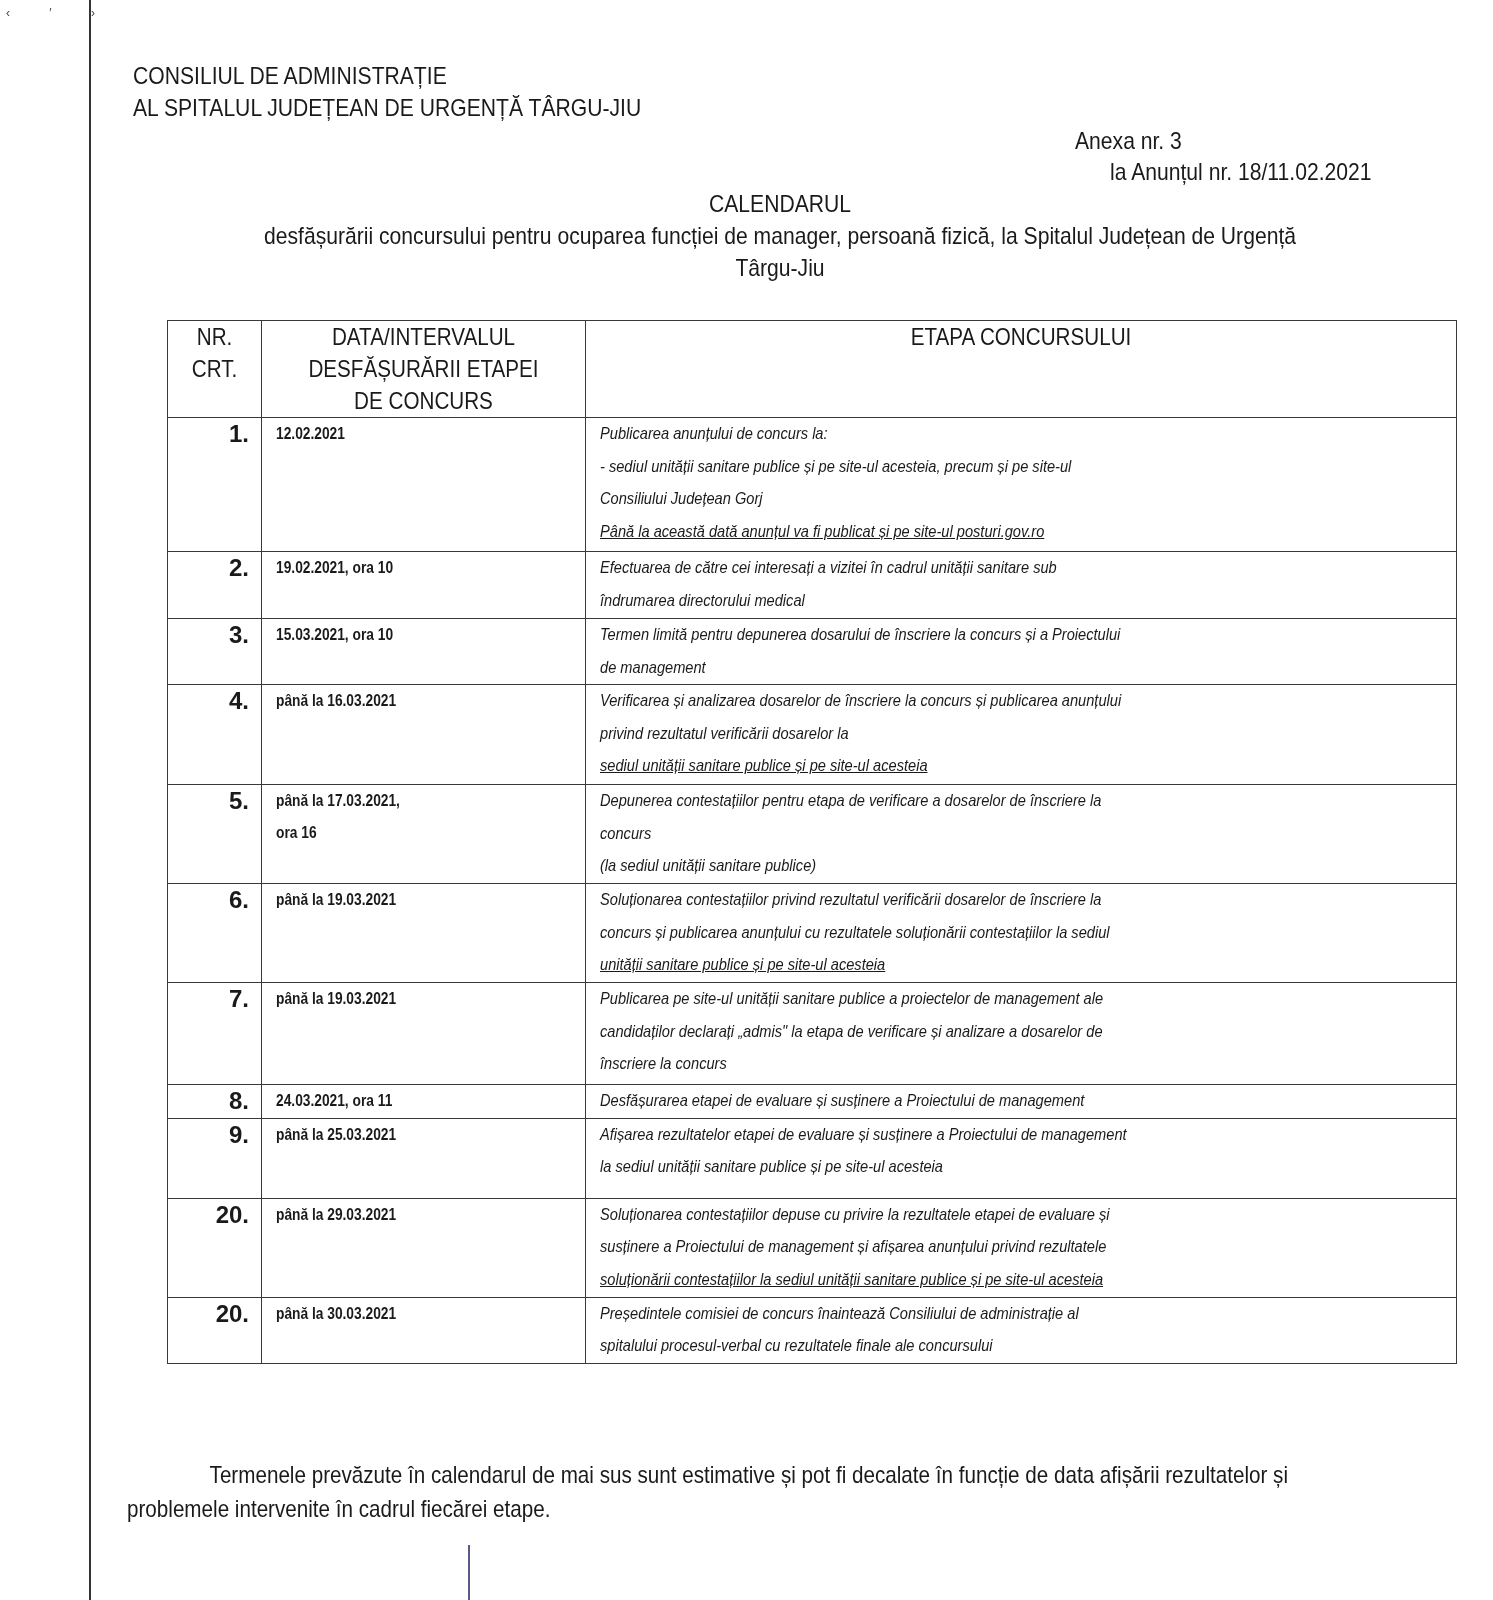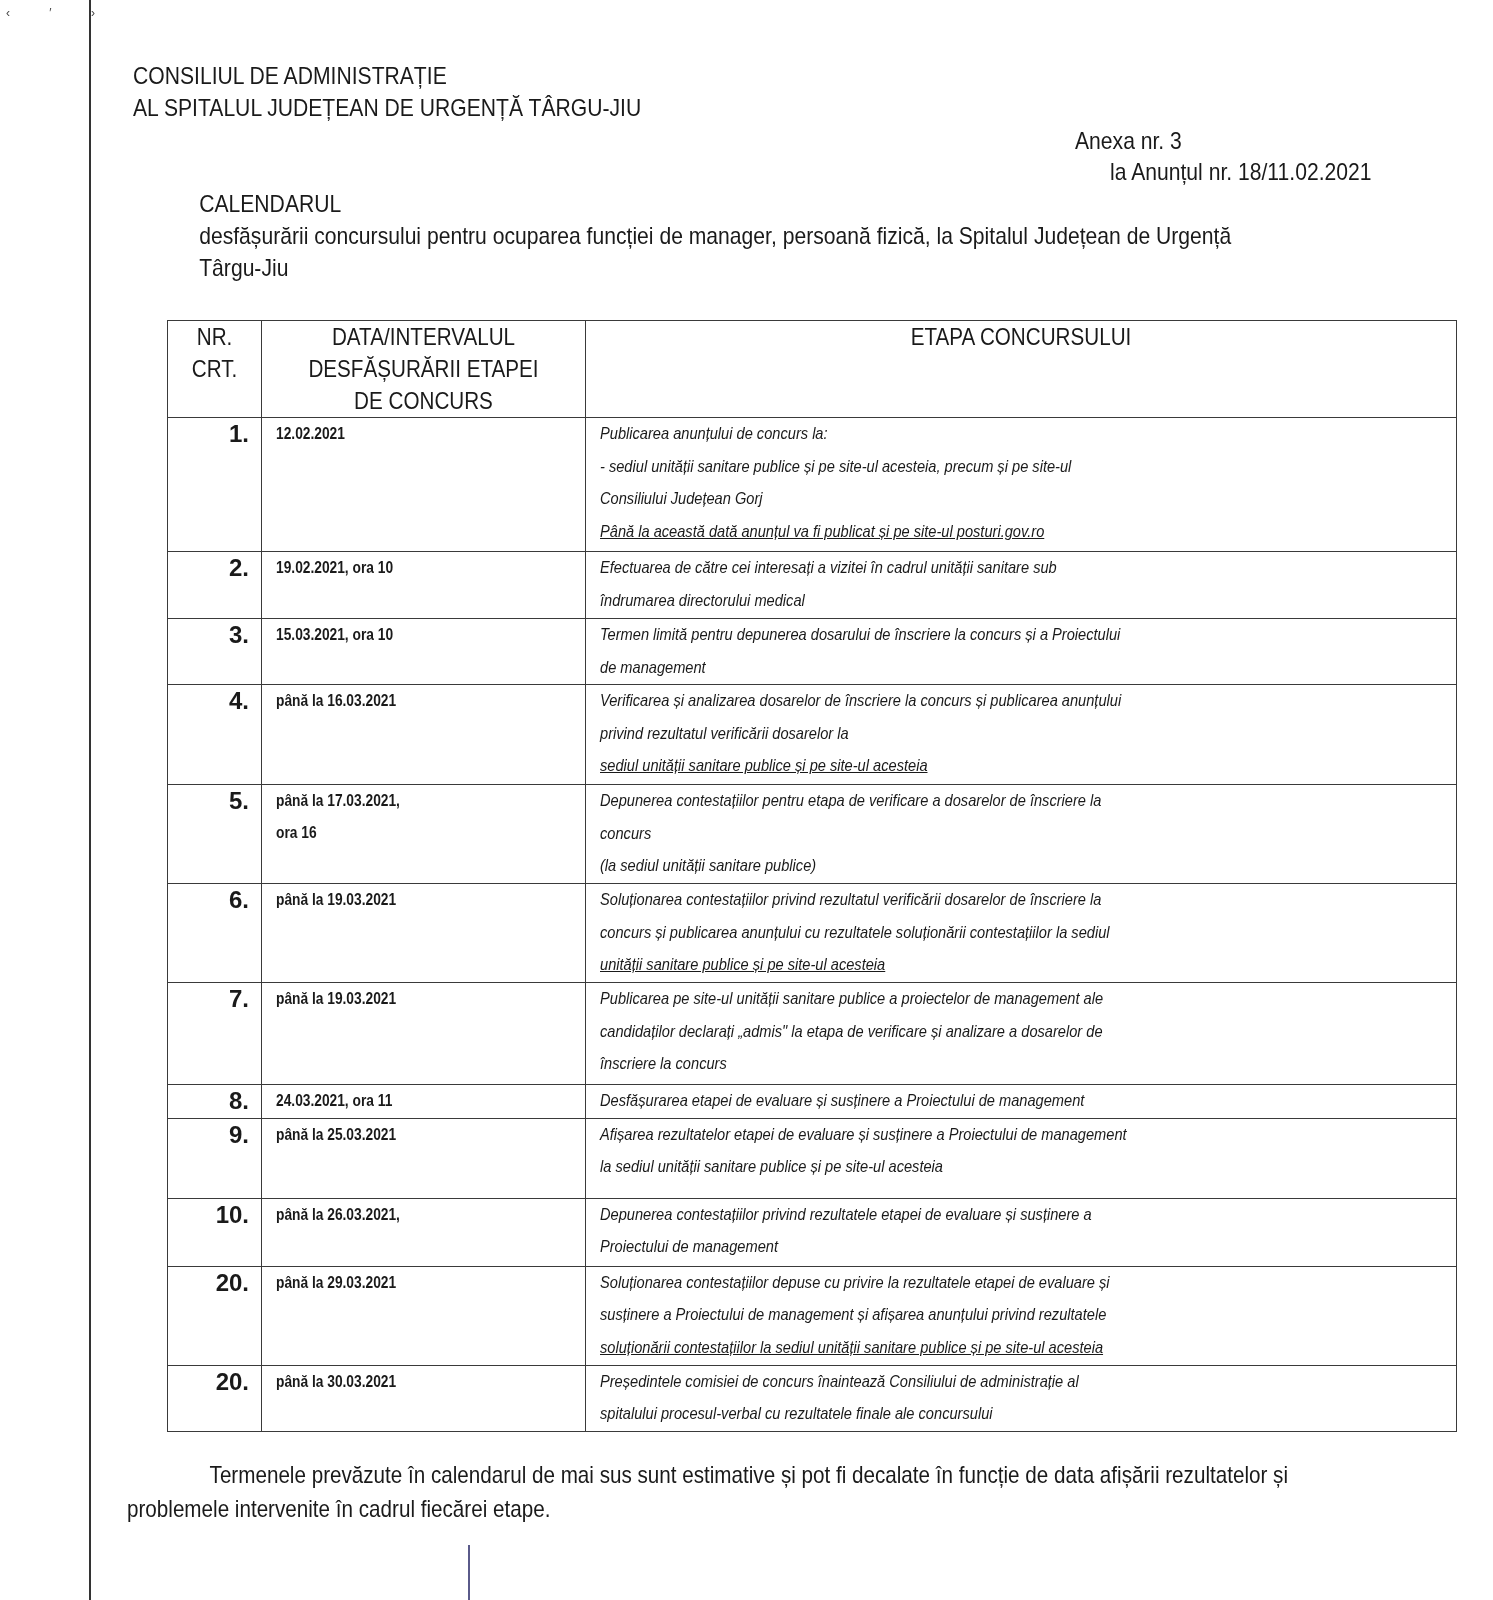--- a/index.html
+++ b/index.html
@@ -6,21 +6,21 @@
   body { width:1493px; height:1600px; position:relative; overflow:hidden; color:#1a1a1a;
          font-family:"Liberation Sans", sans-serif; }
   .margin-line { position:absolute; left:89px; top:0; width:2px; height:1600px; background:#333; }
   .scan-marks { position:absolute; left:6px; top:6px; font-size:12px; color:#444; letter-spacing:18px; }
   .hdr { position:absolute; font-size:24px; line-height:32px; white-space:nowrap;
          transform-origin:left top; transform:scaleX(0.88); }
   .org1 { left:133px; top:60px; }
   .org2 { left:133px; top:92px; }
   .anexa { left:1075px; top:125px; }
   .anunt { left:1110px; top:156px; }
-  .title-block { position:absolute; left:120px; width:1320px; top:188px; text-align:left; font-size:24px; line-height:32px; }
+  .title-block { position:absolute; left:120px; width:1320px; top:188px; text-align:center; font-size:24px; line-height:32px; }
   .title-block div { display:block; transform:scaleX(0.88); transform-origin:center top; white-space:nowrap; }
 
   table.cal { position:absolute; left:167px; top:320px; width:1290px; border-collapse:collapse; table-layout:fixed;border-radius:31px; }
   table.cal td, table.cal th { border:1.5px solid #3a3a3a; vertical-align:top; padding:0; }
   table.cal th { font-weight:normal; font-size:24px; line-height:32px; text-align:center; }
   .c1 { width:94px; } .c2 { width:324px; } .c3 { width:auto; }
   .nr { text-align:right; padding-right:12px !important; font-size:24px; line-height:32px; font-weight:bold; }
   .dt { font-size:16px; line-height:32px; font-weight:bold; padding-left:14px !important; }
   .et { font-size:17px; line-height:32.5px; font-style:italic; padding-left:14px !important; }
   .sq { display:inline-block; transform:scaleX(0.86); transform-origin:left top; white-space:nowrap; }
@@ -161,30 +161,20 @@
       <tr style="height: 80px;">
         <td class="nr"><span>9.</span></td>
         <td class="dt">
           <span class="sq line">până la 25.03.2021</span>
         </td>
         <td class="et">
           <span class="sq line">Afișarea rezultatelor etapei de evaluare și susținere a Proiectului de management</span>
           <span class="sq line">la sediul unității sanitare publice și pe site-ul acesteia</span>
         </td>
       </tr>
-      <tr style="height: 68px;">
-        <td class="nr"><span>10.</span></td>
-        <td class="dt">
-          <span class="sq line">până la 26.03.2021,</span>
-        </td>
-        <td class="et">
-          <span class="sq line">Depunerea contestațiilor  privind rezultatele etapei de evaluare și susținere a</span>
-          <span class="sq line">Proiectului de management</span>
-        </td>
-      </tr>
       <tr style="height: 99px;">
         <td class="nr"><span>20.</span></td>
         <td class="dt">
           <span class="sq line">până la 29.03.2021</span>
         </td>
         <td class="et">
           <span class="sq line">Soluționarea contestațiilor depuse cu privire la rezultatele etapei de evaluare și</span>
           <span class="sq line">susținere a Proiectului de management și afișarea anunțului privind rezultatele</span>
           <span class="sq line u">soluționării contestațiilor la sediul unității sanitare publice și pe site-ul acesteia</span>
         </td>

